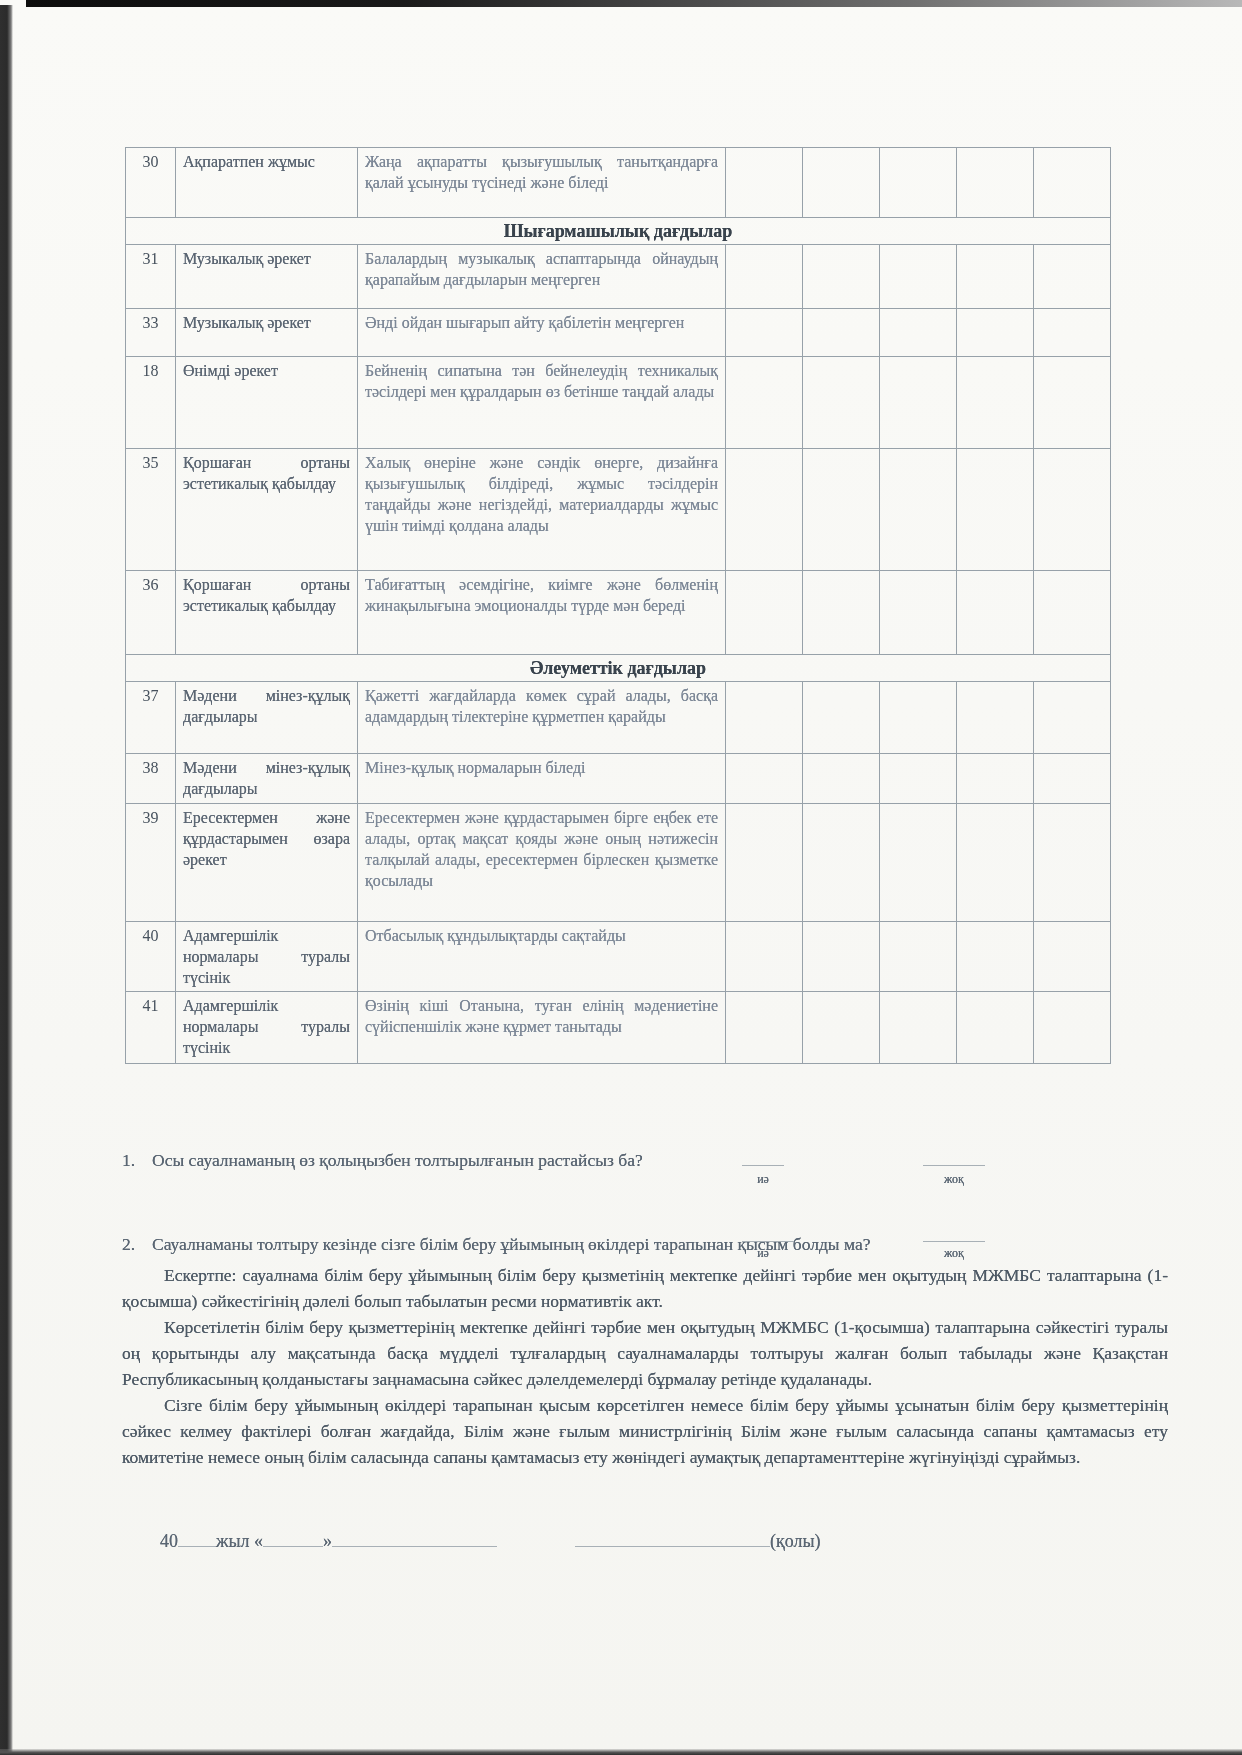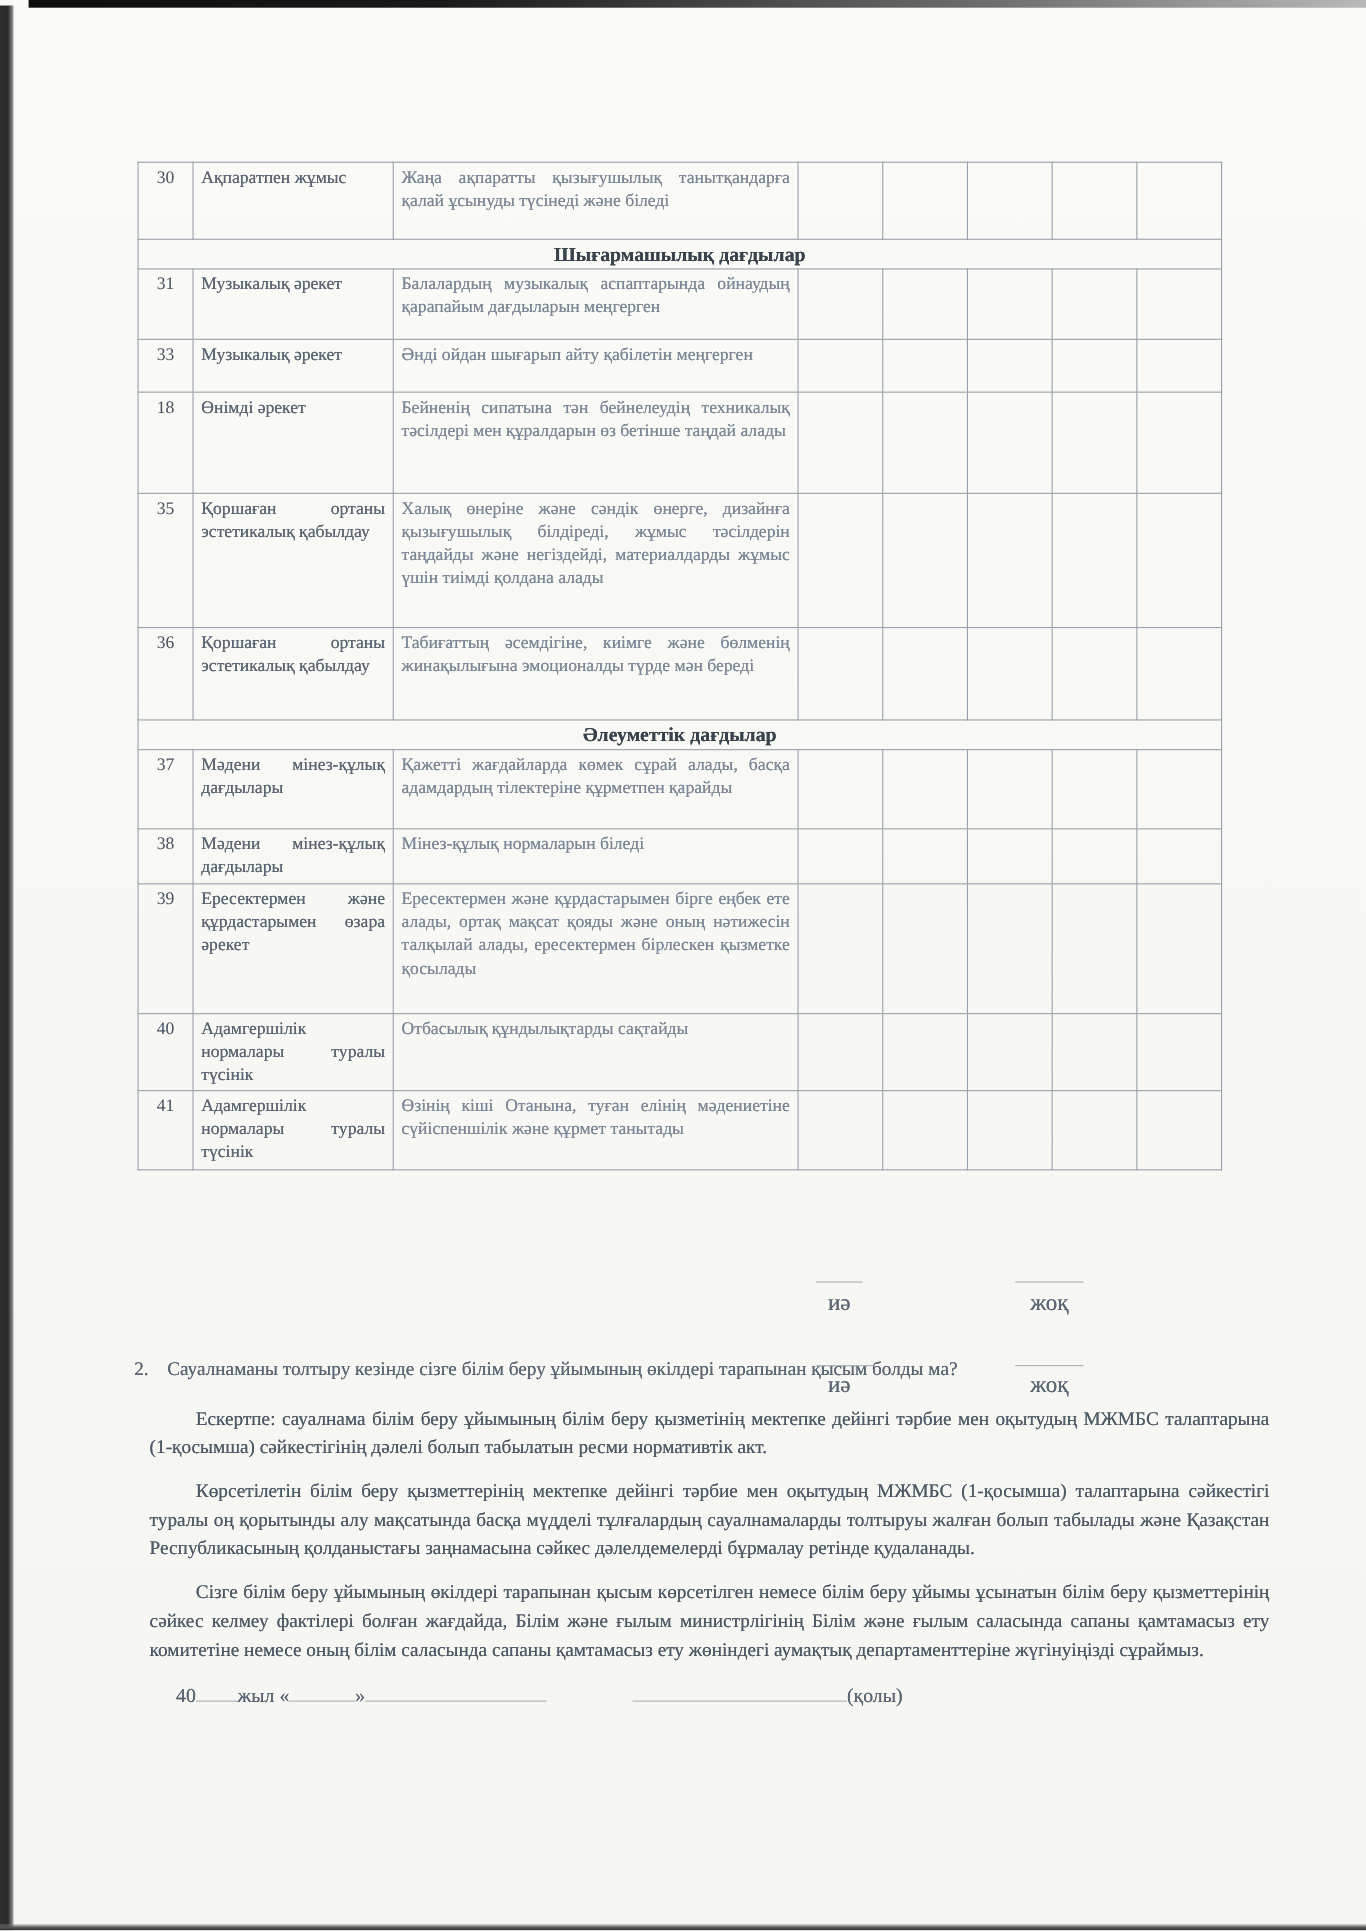--- a/index.html
+++ b/index.html
@@ -36,26 +36,26 @@
   td.c-desc{color:#7d8897;text-align:justify;text-shadow:0 0 .5px currentColor;}
   td.c-ans{padding:0;}
   tr.sec td{
     text-align:center;font-weight:bold;font-size:18px;color:#39434d;
     padding:2px 0;vertical-align:middle;text-shadow:0 0 .5px currentColor;
   }
   
   .q{position:absolute;left:122px;width:920px;font-size:17.5px;color:#5a6673;text-shadow:0 0 .5px currentColor;}
   .qnum{display:inline-block;width:30px;}
   .ans-ul{position:absolute;height:15px;border-bottom:1.5px solid #a8b0b6;}
-  .ans-label{position:absolute;font-size:21px;color:#5a6673;text-align:center;text-shadow:0 0 .5px currentColor;}
+  .ans-label{position:absolute;font-size:12px;color:#5a6673;text-align:center;text-shadow:0 0 .5px currentColor;}
   
   .paras{position:absolute;left:122px;top:1262px;width:1046px;
     font-size:17.5px;line-height:26px;color:#4e5a66;text-align:justify;
     text-shadow:0 0 .6px currentColor;}
-  .paras p{margin:14px;text-indent:42px;}
+  .paras p{margin:0;text-indent:42px;}
   
   .sign{position:absolute;left:160px;top:1531px;font-size:18px;color:#5a6673;white-space:nowrap;text-shadow:0 0 .5px currentColor;}
   .sign .ul{display:inline-block;height:14px;border-bottom:1.5px solid #a8b0b6;vertical-align:baseline;}
 </style>
 </head>
 <body>
 
 <div class="page">
 
   <div class="scan-top-edge"></div>
@@ -186,20 +186,23 @@
         <td class="c-desc">Өзінің кіші Отанына, туған елінің мәдениетіне сүйіспеншілік және құрмет танытады</td>
         <td class="c-ans"></td>
           <td class="c-ans"></td>
           <td class="c-ans"></td>
           <td class="c-ans"></td>
           <td class="c-ans"></td>
       </tr>
     </tbody>
   </table>
 
+  <div class="q" style="top:1150px">
+    <span class="qnum">1.</span><span>Осы сауалнаманың өз қолыңызбен толтырылғанын растайсыз ба?</span>
+  </div>
   <div class="ans-ul" style="left:742px;top:1150px;width:42px"></div>
   <div class="ans-ul" style="left:923px;top:1150px;width:62px"></div>
   <div class="ans-label" style="left:732px;top:1172px;width:62px">иә</div>
   <div class="ans-label" style="left:913px;top:1172px;width:82px">жоқ</div>
 
   <div class="q" style="top:1234px">
     <span class="qnum">2.</span><span>Сауалнаманы толтыру кезінде сізге білім беру ұйымының өкілдері тарапынан қысым болды ма?</span>
   </div>
   <div class="ans-ul" style="left:742px;top:1226px;width:52px"></div>
   <div class="ans-ul" style="left:923px;top:1226px;width:62px"></div>

